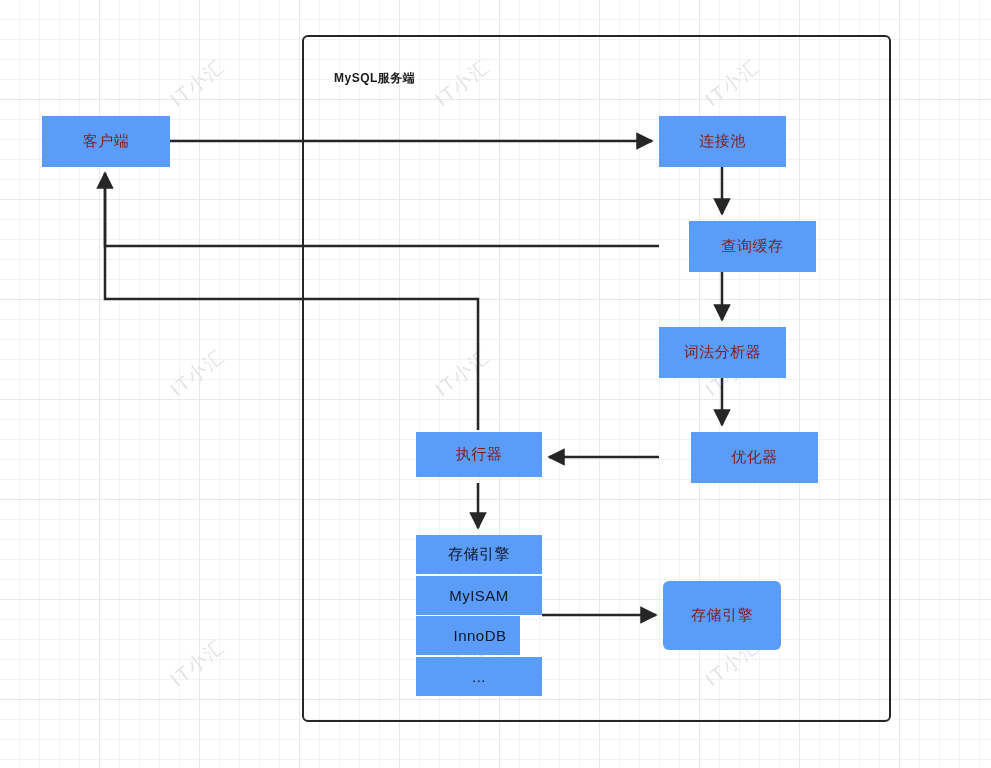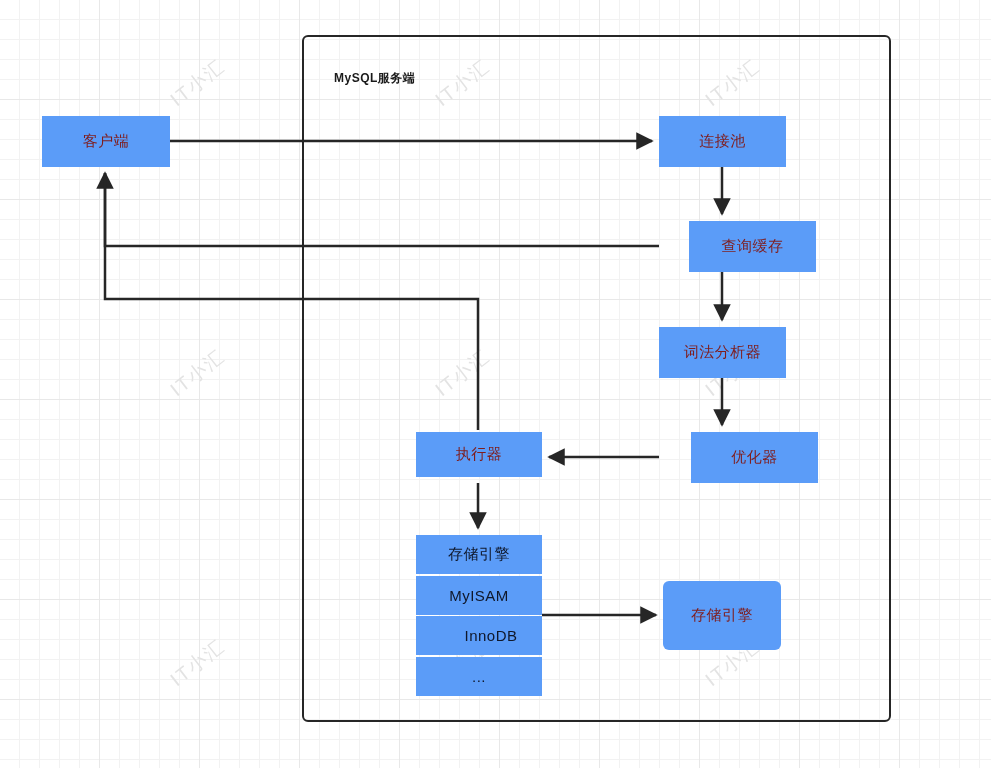--- a/index.html
+++ b/index.html
@@ -166,21 +166,21 @@
   <div class="node" style="left:416px; top:432px; width:126px; height:45px;">
     <span>执行器</span>
   </div>
 
   <div class="stack-cell" style="left:416px; top:535px; width:126px; height:39px;">
     <span>存储引擎</span>
   </div>
   <div class="stack-cell" style="left:416px; top:576px; width:126px; height:39px;">
     <span>MyISAM</span>
   </div>
-  <div class="stack-cell" style="left:416px; top:616px; width:126px; height:39px;padding-left:24px;">
+  <div class="stack-cell" style="left:416px; top:616px; width:104px; height:39px;padding-left:24px;">
     <span>InnoDB</span>
   </div>
   <div class="stack-cell" style="left:416px; top:657px; width:126px; height:39px;">
     <span>...</span>
   </div>
 
   <div class="node rounded" style="left:663px; top:581px; width:118px; height:69px;">
     <span>存储引擎</span>
   </div>
 

